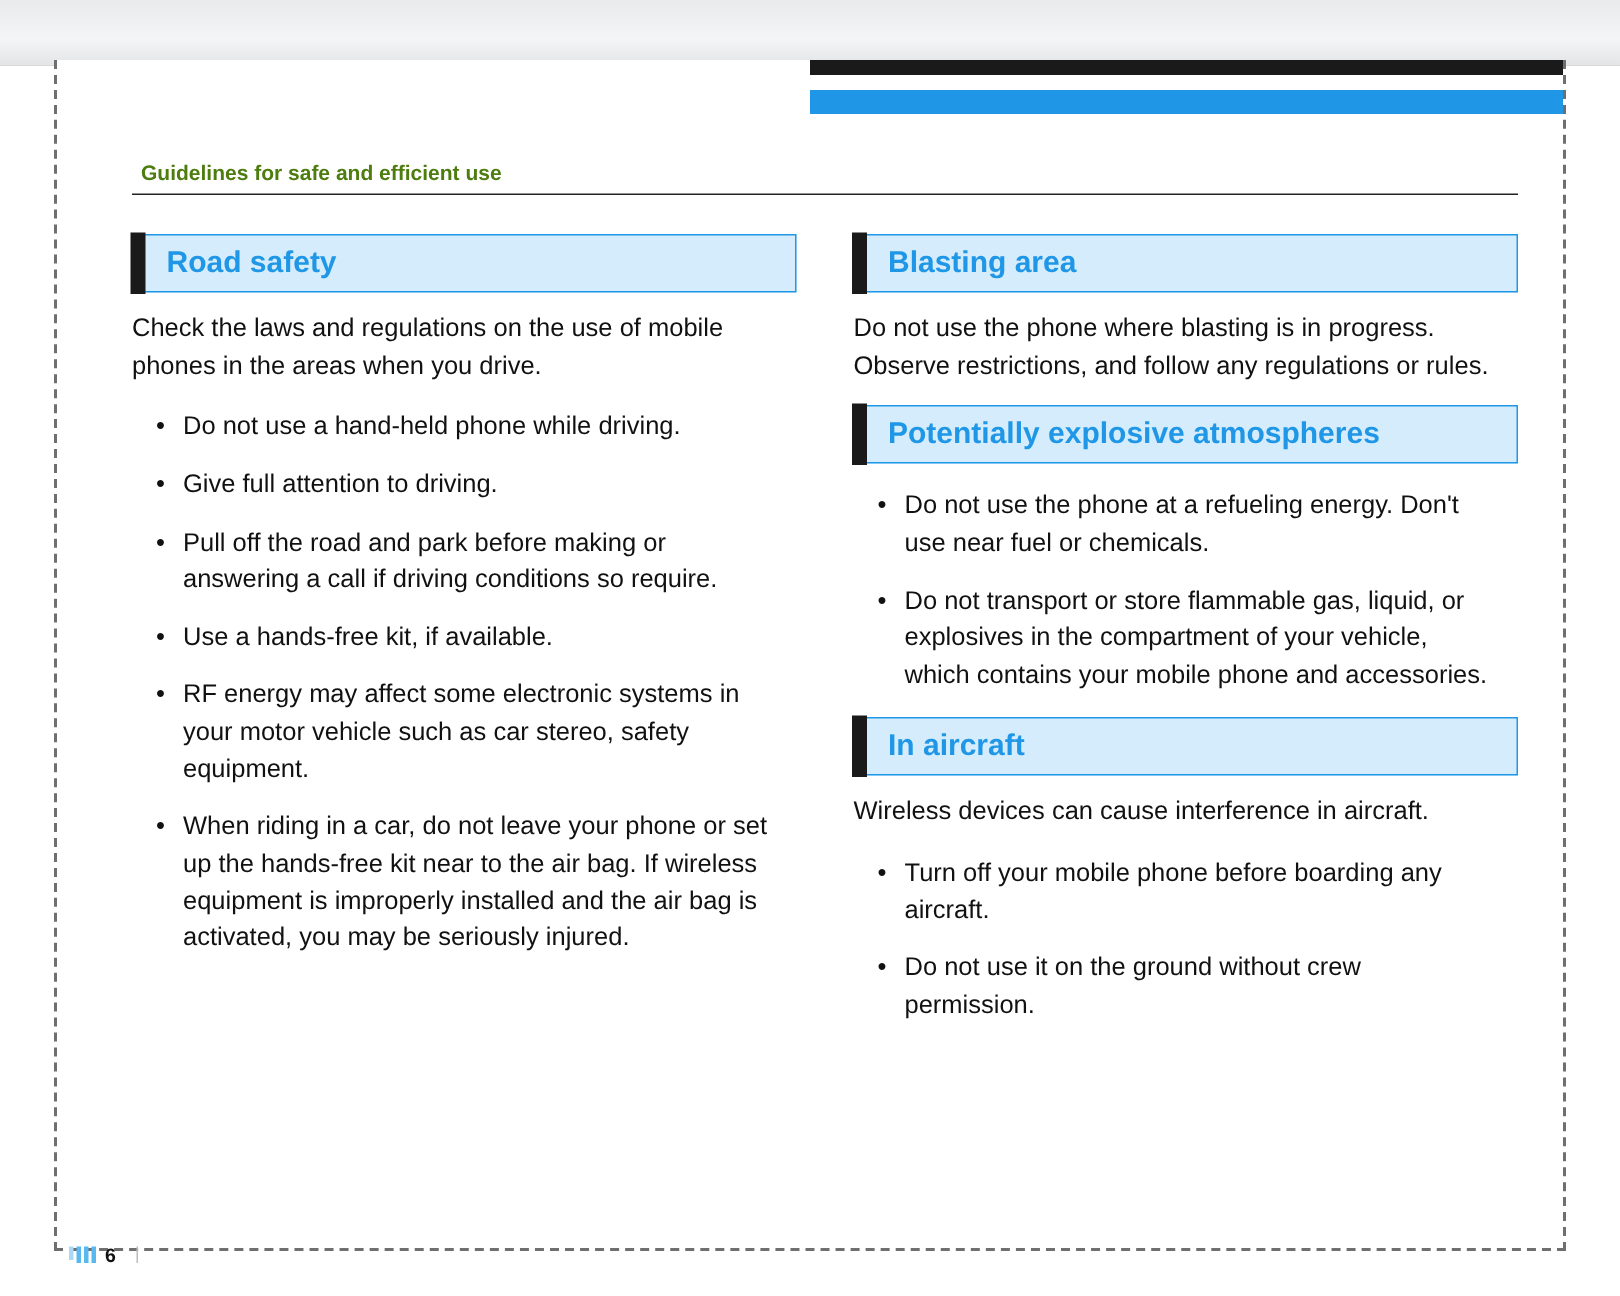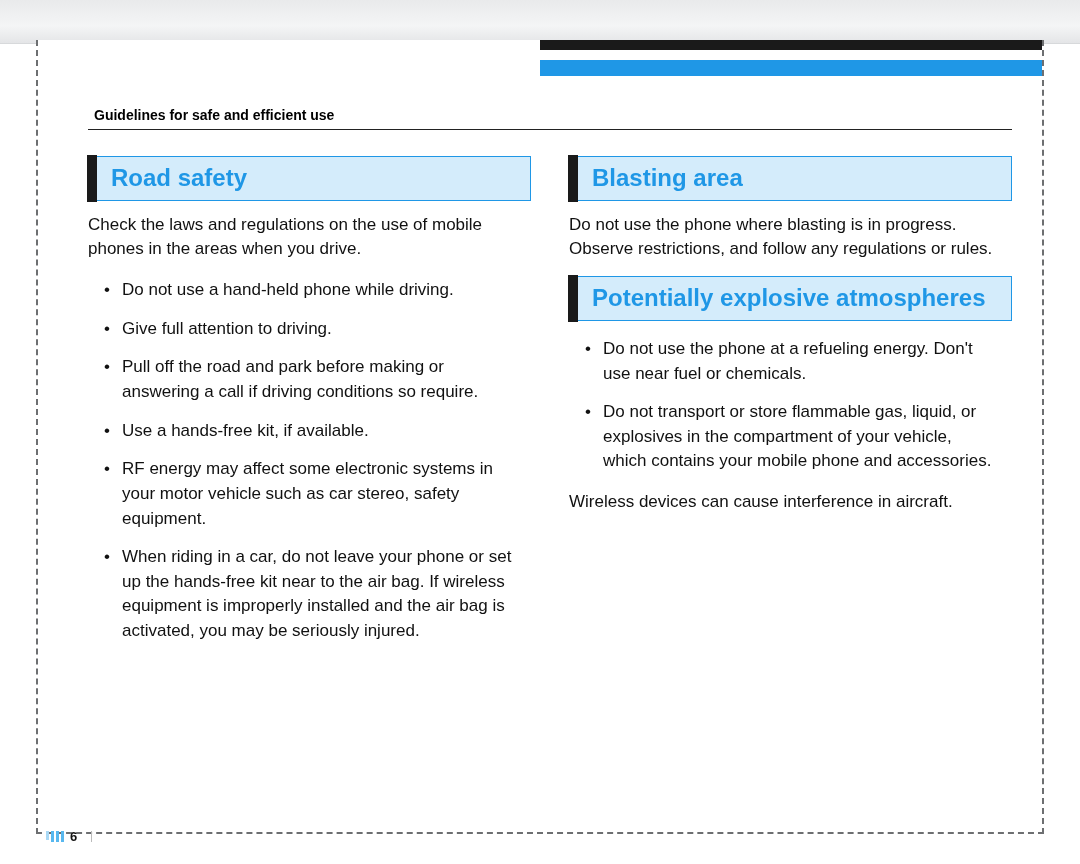--- a/index.html
+++ b/index.html
@@ -26,32 +26,32 @@
     position:absolute; top:-2px; left:50%; right:0; height:10px; background:#1a1a1a;
   }
   .topbar-white {
     position:absolute; top:-2px; left:0; right:50%; height:10px; background:#fff;
   }
   .topbar-blue {
     position:absolute; top:18px; left:50%; right:0; height:16px; background:#1f97e6;
   }
   .page-inner { position:absolute; inset:0; padding:65px 30px 40px 50px; }
   .header-label {
-    color:#000000; font-weight:700; font-size:14px;
+    color:#4d7c0f; font-weight:700; font-size:14px;
     margin-bottom:6px; margin-left:6px;
   }
   .hr-thin { border:0; border-top:1px solid #222; margin:4px 0 26px 0; }
   .columns { display:flex; gap:38px; }
   .col { flex:1; font-size:17px; line-height:1.45; color:#111; }
   .sec-heading {
     position:relative;
     background:#d4ecfb;
     border:1px solid #1f97e6;
     color:#1f97e6;
-    font-weight:700; font-size:24px;
+    font-weight:700; font-size:20px;
     padding:4px 10px 4px 22px;
     margin:0 0 12px 0;
   }
   .sec-heading::before {
     content:""; position:absolute; left:-2px; top:-2px; bottom:-2px; width:10px;
     background:#1a1a1a;
   }
   .para { margin:0 0 14px 0; }
   ul.bullets { list-style:none; padding:0; margin:16px; }
   ul.bullets li { position:relative; padding-left:18px; margin:0 0 14px 0; }
@@ -98,21 +98,26 @@
       <div class="col">
         <div class="sec-heading">Blasting area</div>
         <p class="para">Do not use the phone where blasting is in progress. Observe restrictions, and follow any regulations or rules.</p>
 
         <div class="sec-heading">Potentially explosive atmospheres</div>
         <ul class="bullets">
           <li>Do not use the phone at a refueling energy. Don't use near fuel or chemicals.</li>
           <li>Do not transport or store flammable gas, liquid, or explosives in the compartment of your vehicle, which contains your mobile phone and accessories.</li>
         </ul>
 
+        <div class="sec-heading">In aircraft</div>
         <p class="para">Wireless devices can cause interference in aircraft.</p>
+        <ul class="bullets">
+          <li>Turn off your mobile phone before boarding any aircraft.</li>
+          <li>Do not use it on the ground without crew permission.</li>
+        </ul>
       </div>
     </div>
   </div>
 </div>
 
 <div class="pgmark">
   <span class="bars">
       <span></span>
       <span></span>
       <span></span>

